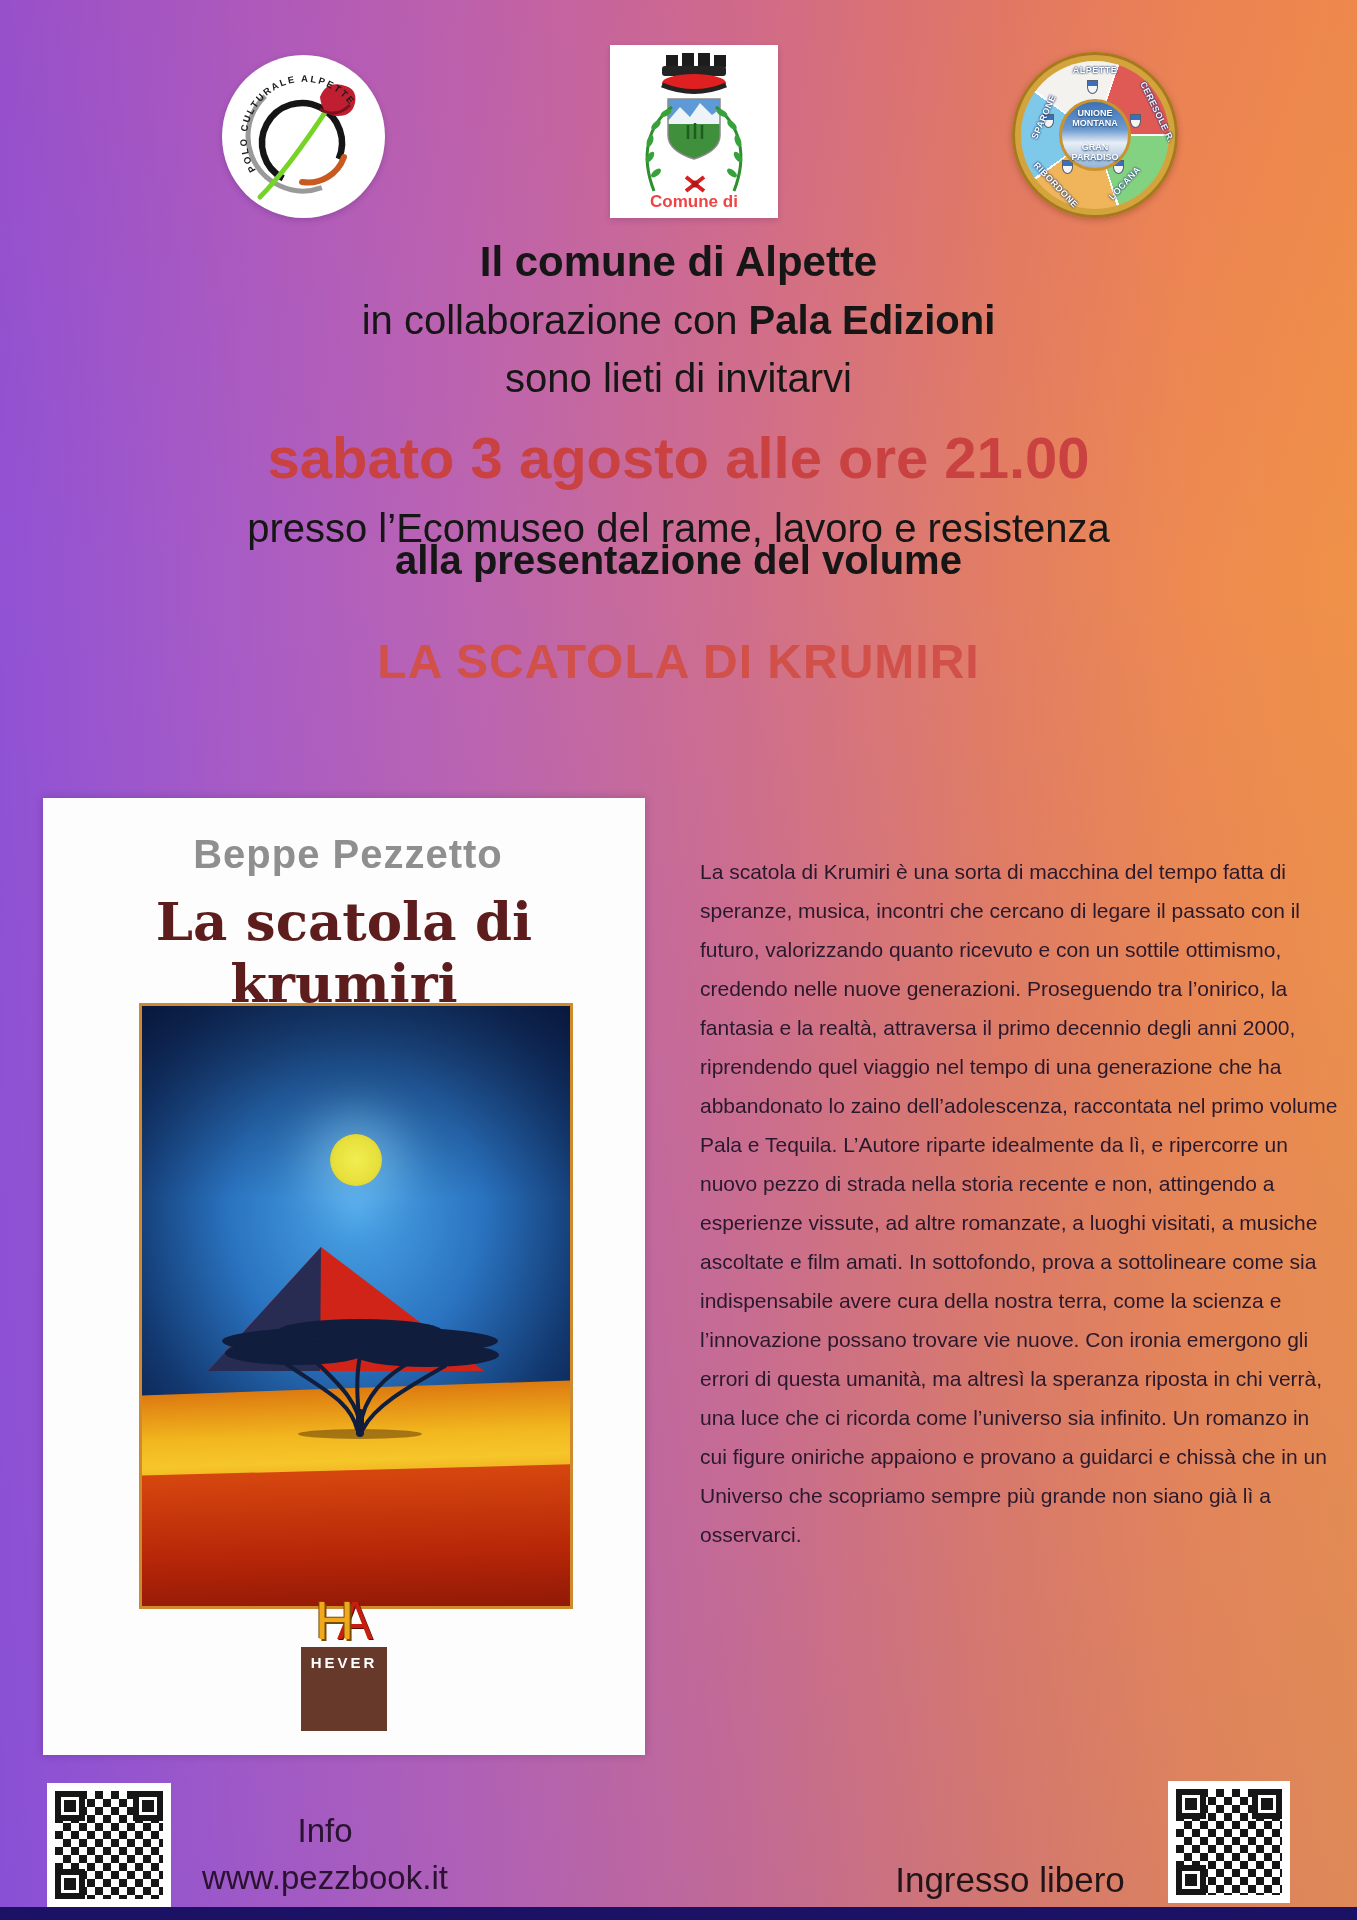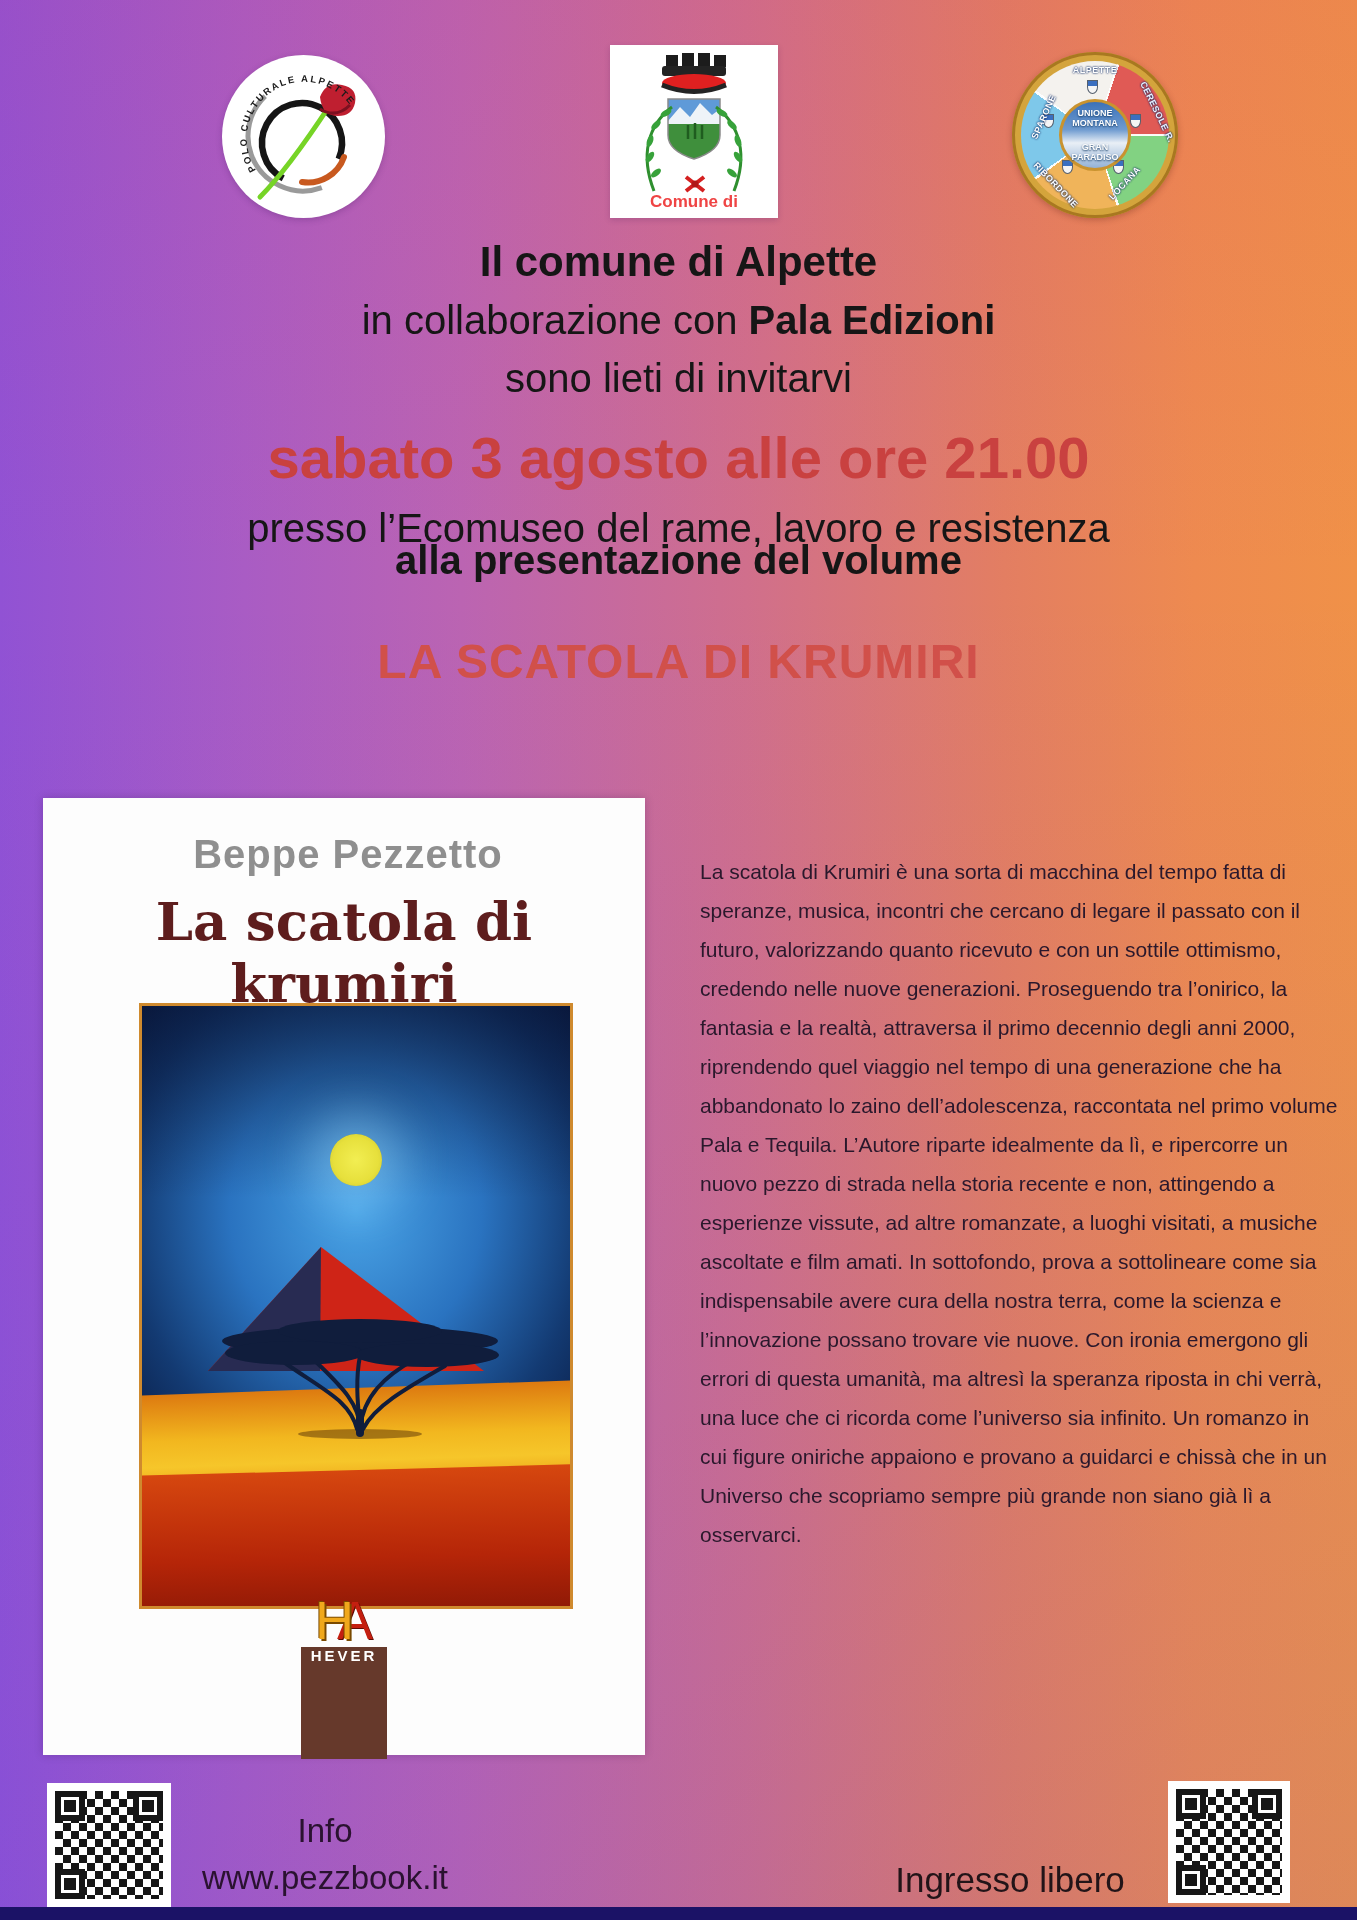--- a/index.html
+++ b/index.html
@@ -77,21 +77,21 @@
   .pyr{left:28px;top:230px;width:320px;height:140px;}
   .tree{left:73px;top:295px;width:290px;height:140px;}
   .sand{position:absolute;left:-30px;right:-30px;top:382px;height:104px;transform:rotate(-2deg);
     background:linear-gradient(to bottom,#dd7a10,#f2b71f 45%,#f6c62a 70%,#eb9c16);}
   .fg{position:absolute;left:-30px;right:-30px;top:464px;height:220px;transform:rotate(-1.5deg);
     background:linear-gradient(to bottom,#d6470f,#b52508 40%,#7c1305 78%,#3f0e06);}
   .hever-block{position:absolute;left:50%;top:793px;transform:translateX(-50%);text-align:center;}
   .hever-mark{height:60px;line-height:58px;font-weight:400;font-size:54px;white-space:nowrap;}
   .hever-h{color:#f0a81c;position:relative;z-index:2;text-shadow:2px 2px 0 #7a4a00,-1px -1px 0 #7a4a00;}
   .hever-a{color:#c41f10;margin-left:-17px;position:relative;z-index:1;text-shadow:1px 1px 0 #5e0c04;}
-  .hever-box{width:86px;height:112px;background:#66392b;margin:-4px auto 0;box-sizing:border-box;}
+  .hever-box{width:86px;height:84px;background:#66392b;margin:-4px auto 0;padding-top:7px;box-sizing:border-box;}
   .hever-name{color:#fff;font-size:15px;font-weight:700;letter-spacing:3px;}
 
   
   .desc{position:absolute;left:700px;top:852px;width:640px;font-size:21px;line-height:39px;color:#2a182c;}
 
   
   .qr{position:absolute;background:#fff;padding:8px;box-sizing:border-box;}
   .qr-left{left:47px;top:1783px;width:124px;height:124px;}
   .qr-right{left:1168px;top:1781px;width:122px;height:122px;}
   .qr-pat{position:relative;width:100%;height:100%;

